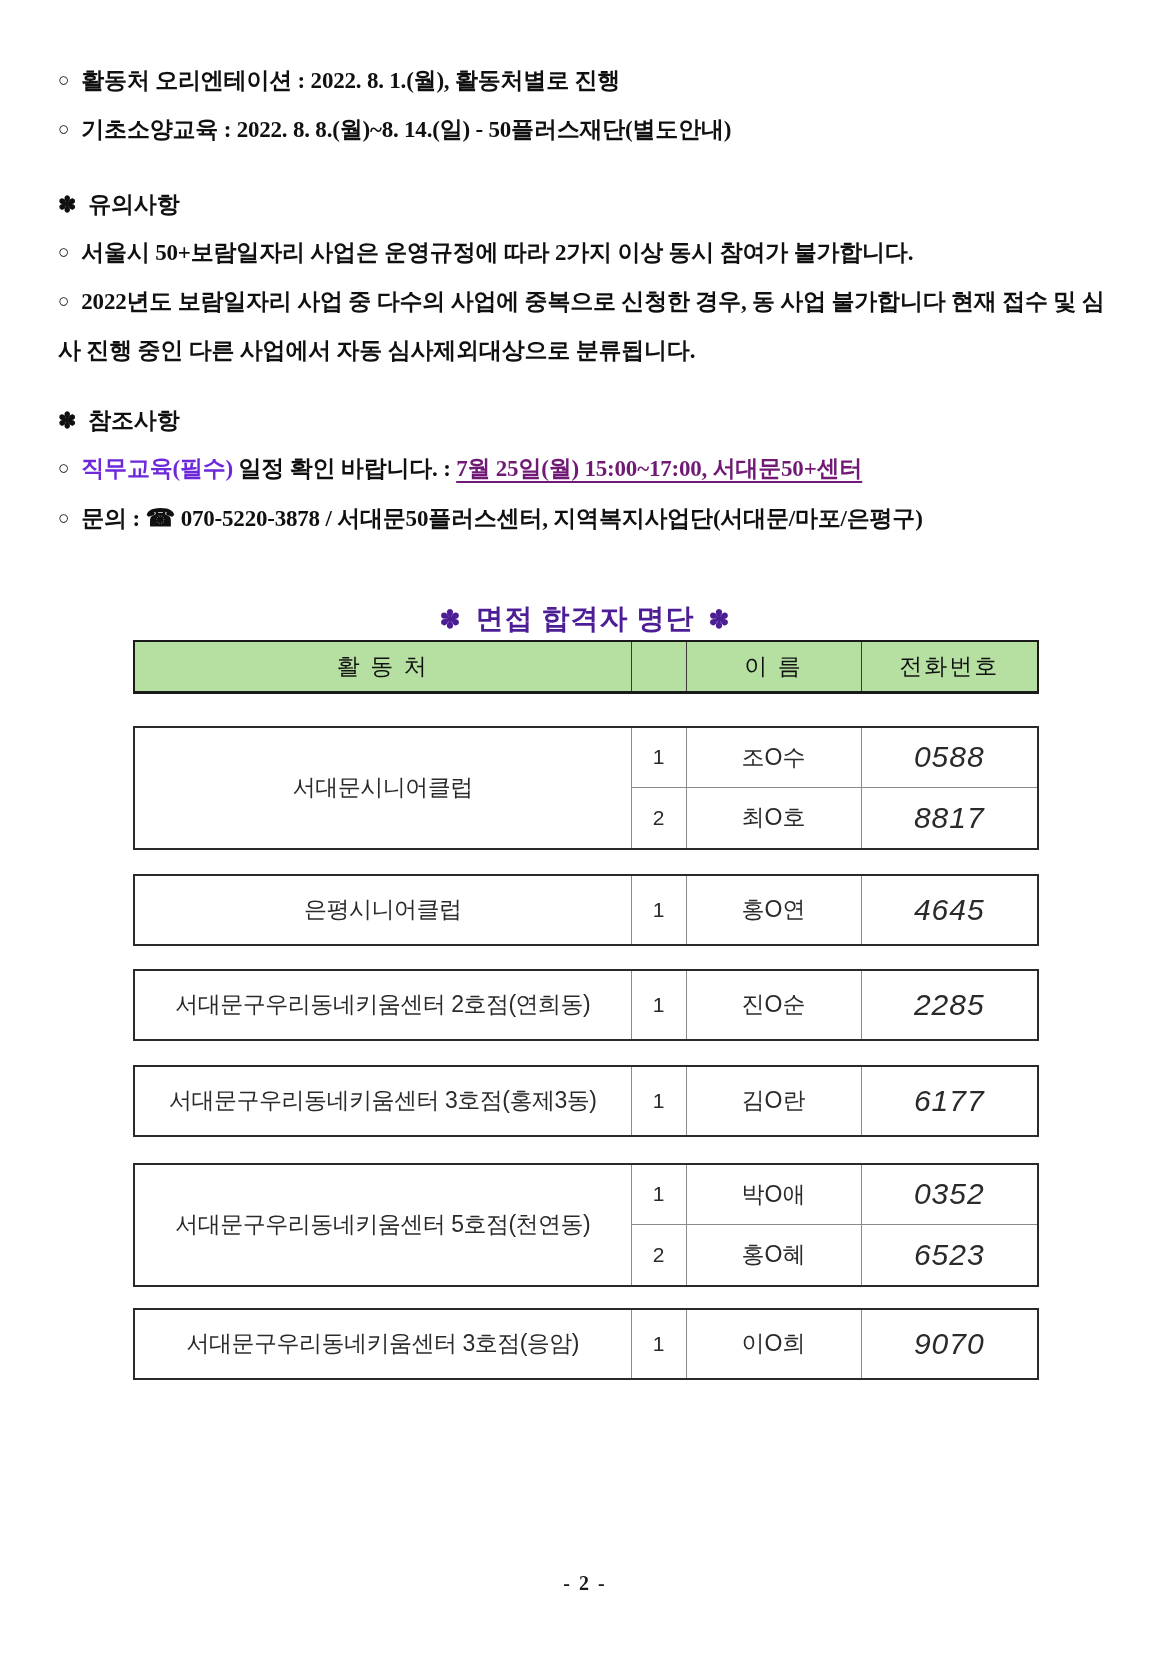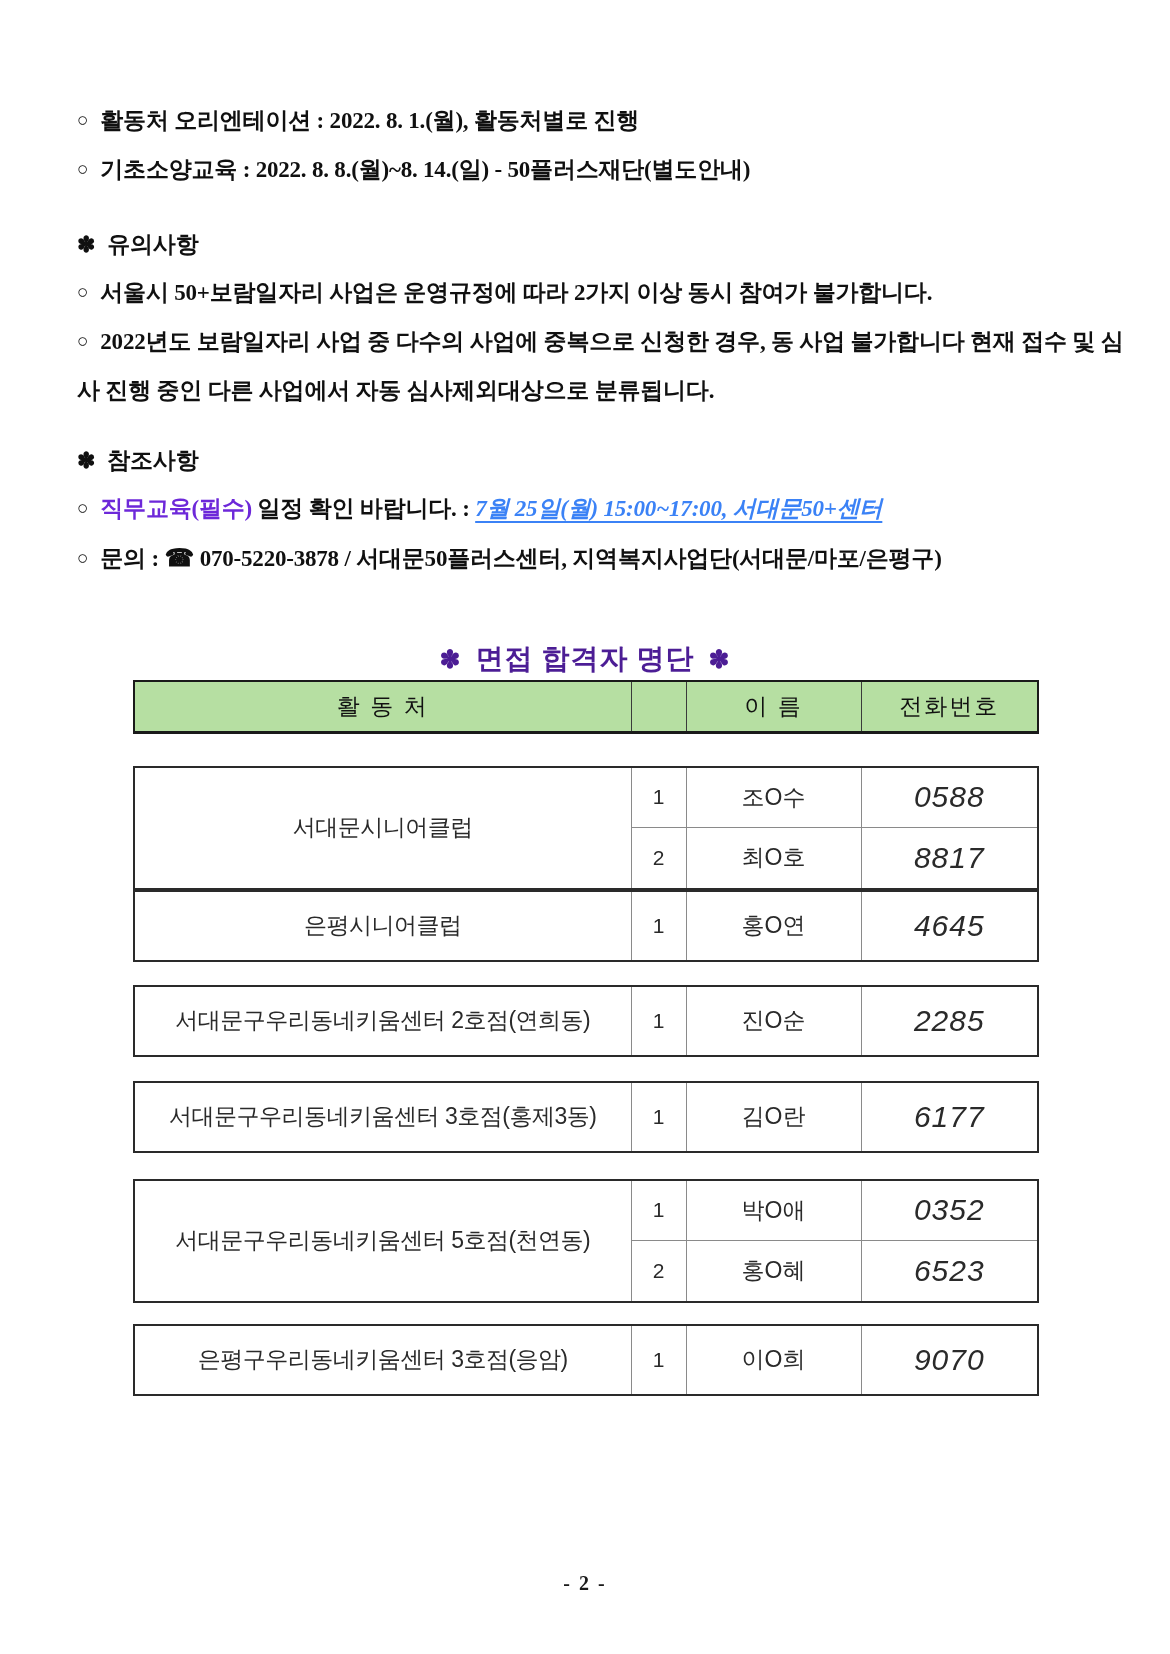--- a/index.html
+++ b/index.html
@@ -6,21 +6,21 @@
   html,body { margin:0; padding:0; background:#ffffff; }
   .page {
     position: relative;
     width: 1170px;
     height: 1654px;
     background: #ffffff;
     font-family: "Liberation Serif", "DejaVu Serif", serif;
     color: #101010;
     overflow: hidden;
   }
-  .content { padding: 97px 52px 0 58px; margin-left: 19px; }
+  .content { padding: 57px 52px 0 58px; }
   .tline {
     font-size: 23px;
     font-weight: 600;
     line-height: 48px;
     letter-spacing: -0.2px;
     white-space: nowrap;
   }
   .twrap {
     font-size: 23px;
     font-weight: 600;
@@ -35,25 +35,24 @@
     margin-right: 12px;
     position: relative;
     top: -2px;
     font-weight: 400;
   }
   .clover { display:inline-block; margin-right: 12px; font-size: 22px; }
   .sec-notice { margin-top: 26px; }
   .sec-ref { margin-top: 22px; }
   .blue { color: #6d28d9; }
   .linky {
-    color: #3b82f6;
+    color: #701a75;
     text-decoration: underline;
     text-underline-offset: 5px;
     cursor: pointer;
-    font-style: italic;
   }
   .phone-icon { font-size: 24px; }
 
   .roster-title {
     margin-top: 55px;
     text-align: center;
     font-size: 28px;
     font-weight: bold;
     color: #4c1d95;
     letter-spacing: 1px;
@@ -98,21 +97,21 @@
     color: #2a2a2a;
   }
   table.block.rows2 td { height: 61px; }
   table.block.rows1 td { height: 70px; }
   td.place { font-size: 23px; letter-spacing: -0.5px; }
   td.no    { font-size: 21px; color: #3a3a3a; }
   td.nm    { font-size: 23px; }
   td.ph    { font-size: 30px; color: #3a3a3a; letter-spacing: 1px; font-style: italic; }
 
   .gap-b1 { margin-top: 32px; }
-  .gap-b2 { }
+  .gap-b2 { margin-top: 24px; }
   .gap-b3 { margin-top: 23px; }
   .gap-b4 { margin-top: 24px; }
   .gap-b5 { margin-top: 26px; }
   .gap-b6 { margin-top: 21px; }
 
   .footer {
     position: absolute;
     top: 1572px;
     left: 0;
     width: 100%;
@@ -264,21 +263,21 @@
 
     <table class="grid block rows1 gap-b6">
       <colgroup>
           <col class="c-place">
           <col class="c-no">
           <col class="c-name">
           <col class="c-phone">
         </colgroup>
       <tbody>
           <tr>
-        <td class="place">은평구우리동네키움센터 3호점(응암)</td>
+        <td class="place">서대문구우리동네키움센터 3호점(응암)</td>
         <td class="no">1</td>
         <td class="nm">이O희</td>
         <td class="ph">9070</td>
       </tr>
     </tbody>
       </table>
 
   </div>
 
   <div class="footer">- 2 -</div>

